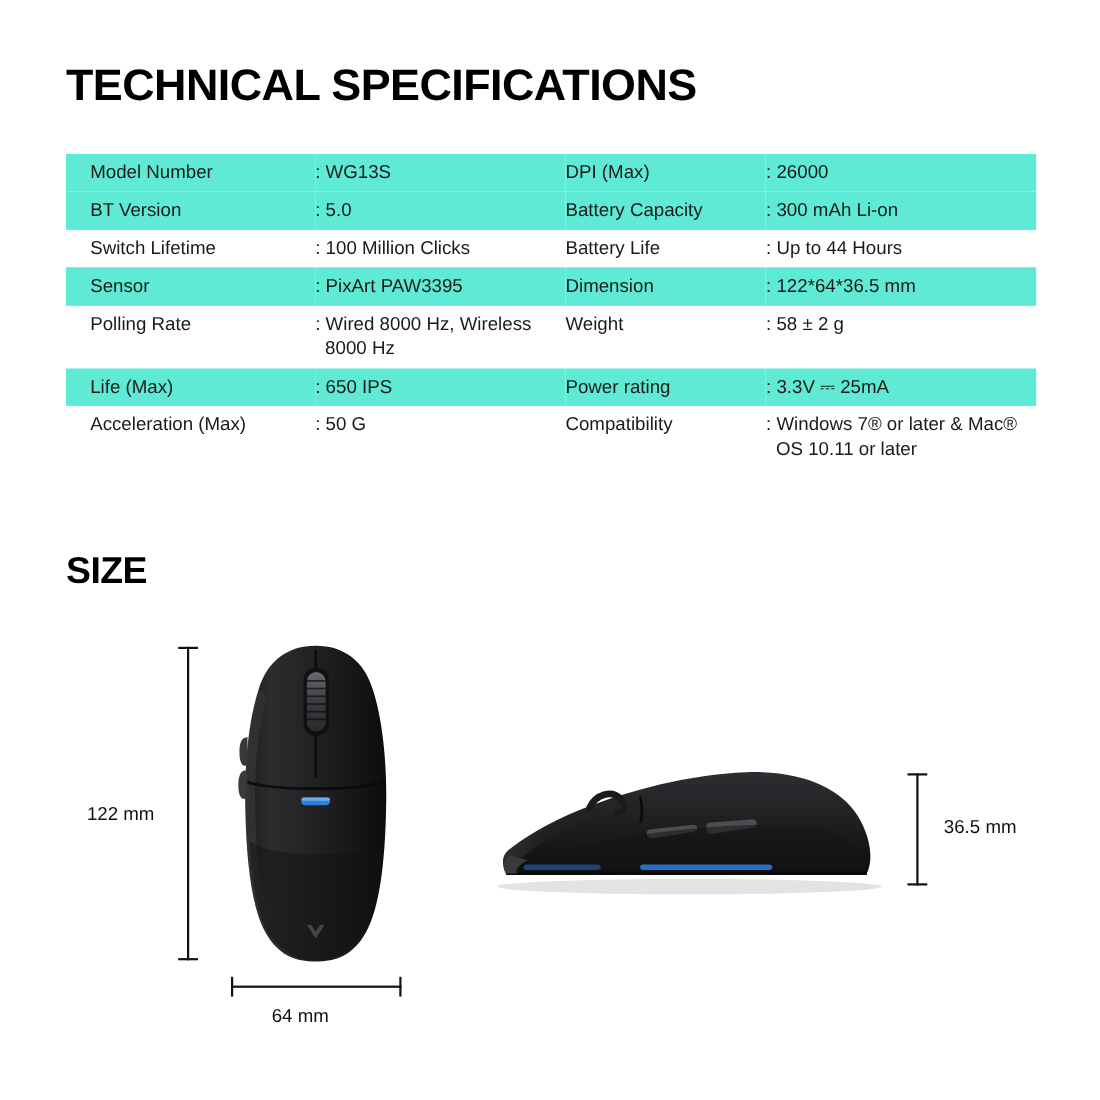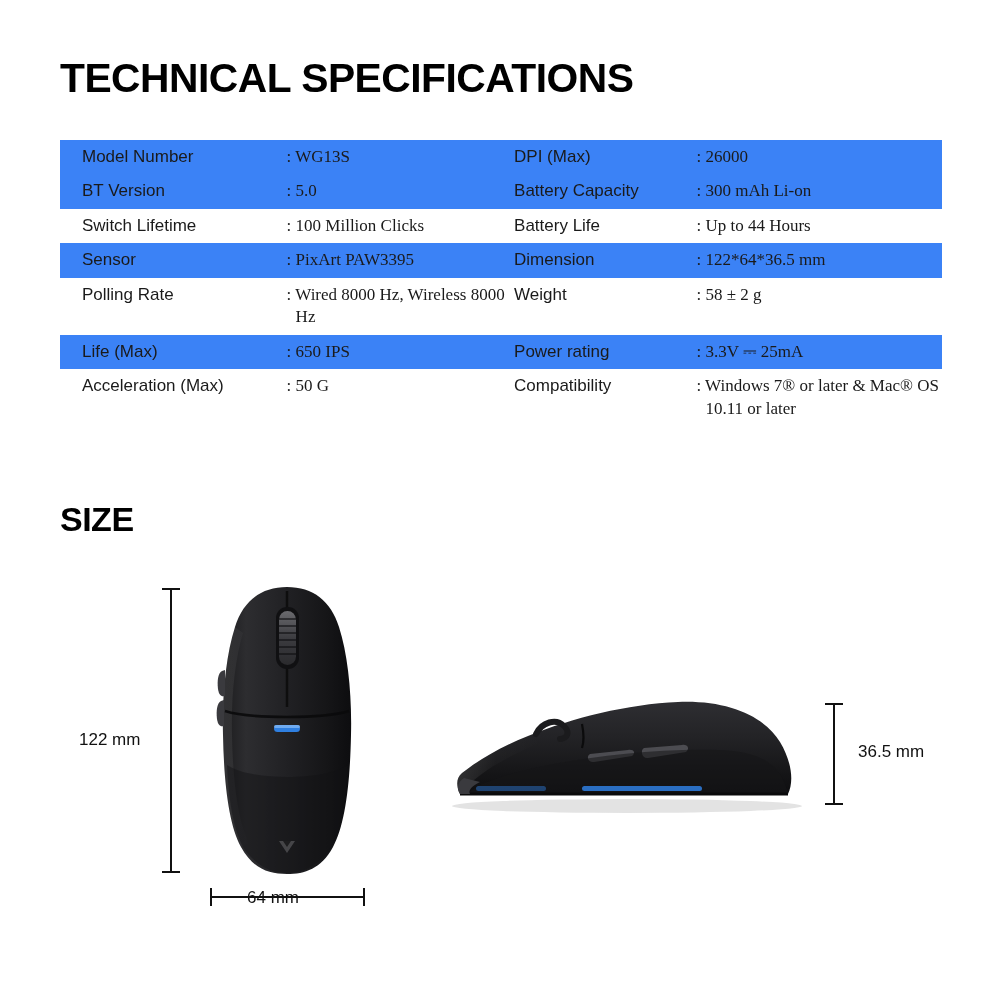--- a/index.html
+++ b/index.html
@@ -40,31 +40,30 @@
     border-collapse: collapse;
     font-size: 17px;
     color: #1a1a1a;
   }
   .spec-table td {
     vertical-align: top;
     padding: 6px 0 6px 0;
     line-height: 1.32;
   }
   .spec-table tr.shaded {
-    background: #3b82f6;
+    background: #5eead4;
   }
   .c-label-l { width: 208px; padding-left: 22px !important; }
   .c-val-l   { width: 232px; }
   .c-label-r { width: 185px; }
   .c-val-r   { width: 250px; }
   .val-indent {
     display: block;
     padding-left: 9px;
     text-indent: -9px;
-    font-family: Liberation Serif, serif;
   }
   .size-title {
     position: absolute;
     left: 60px;
     top: 500px;
     font-size: 34px;
     font-weight: bold;
     letter-spacing: -0.5px;
     color: #000;
   }
@@ -108,21 +107,21 @@
     top: -8px;
     width: 2px;
     height: 18px;
     background: #111;
   }
   .dim-h-bottom::before { left: 0; }
   .dim-h-bottom::after  { right: 0; }
   .label-64 {
     position: absolute;
     left: 247px;
-    top: 888px;
+    top: 914px;
     font-size: 17px;
     color: #111;
   }
   .dim-v-right {
     position: absolute;
     left: 833px;
     top: 703px;
     width: 2px;
     height: 102px;
     background: #111;

